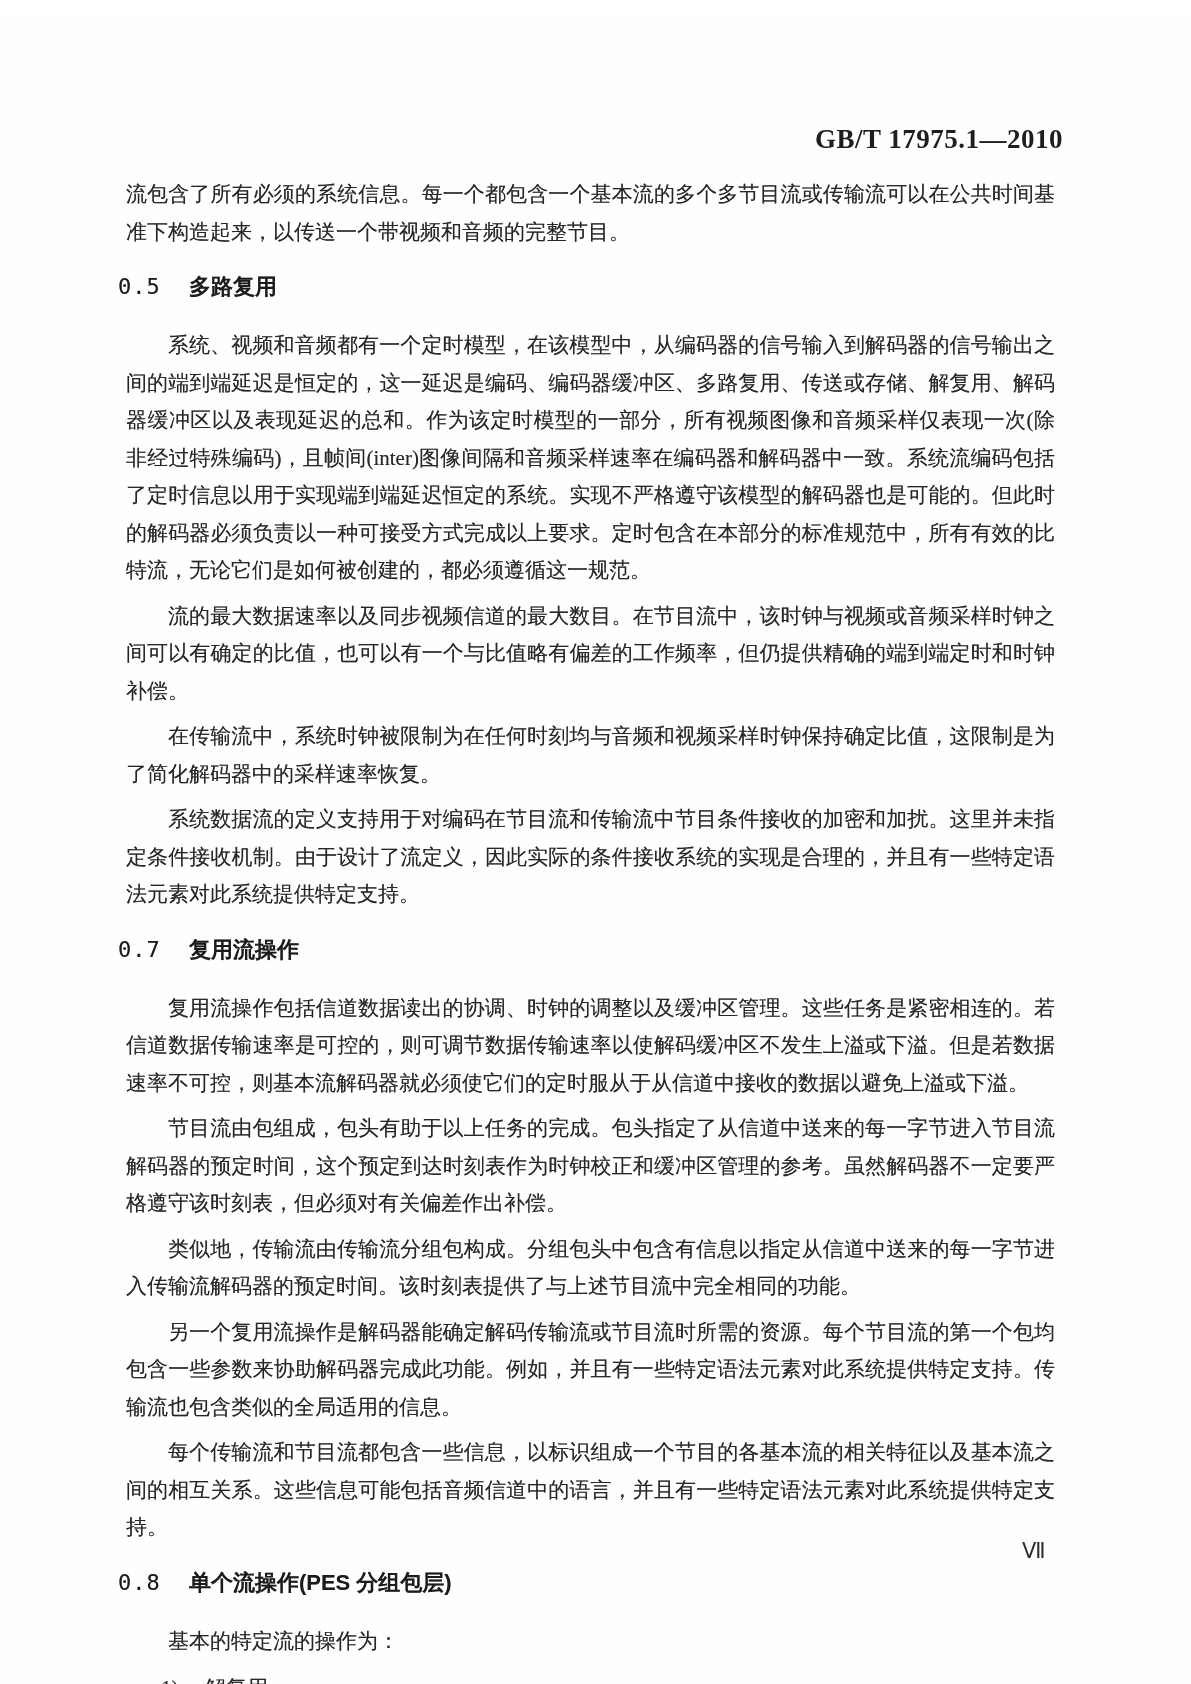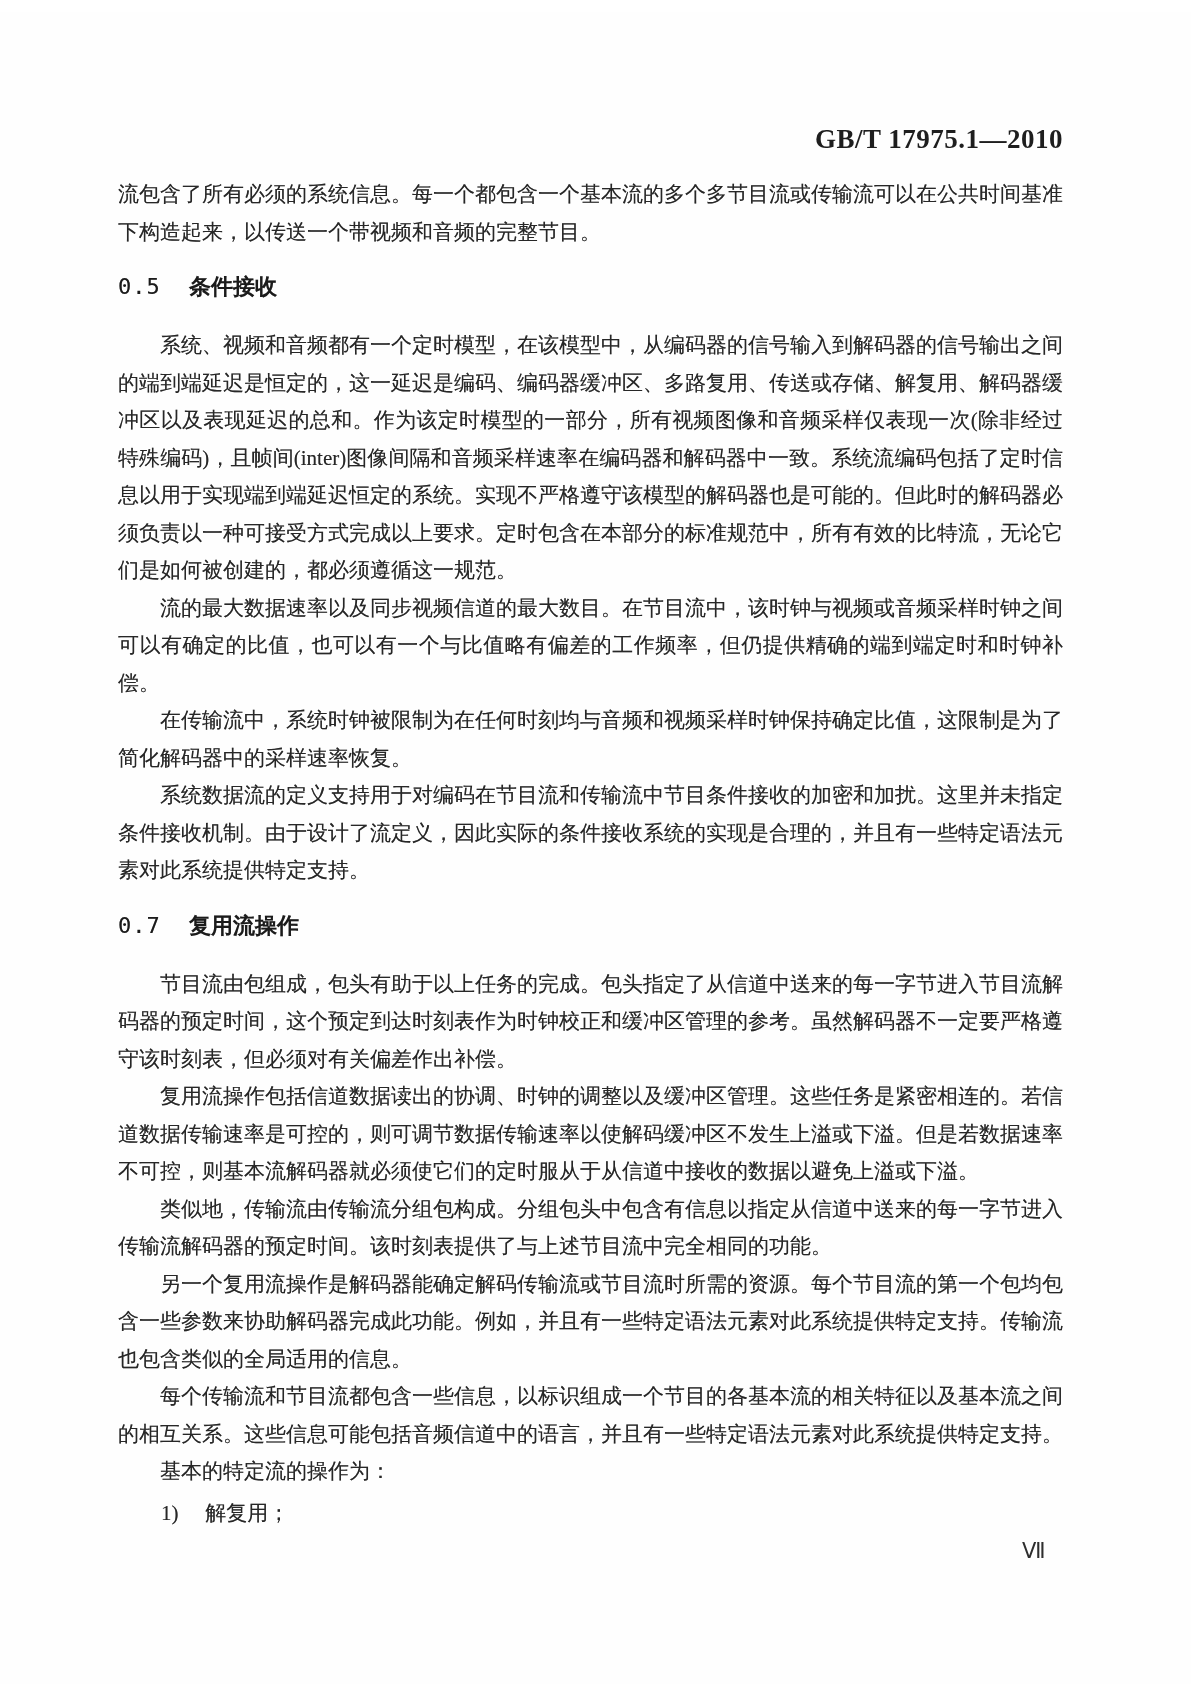--- a/index.html
+++ b/index.html
@@ -28,21 +28,21 @@
     text-align: right;
     font-size: 27px;
     font-weight: bold;
     letter-spacing: 0.5px;
     line-height: 30px;
     margin-bottom: 22px;
     color: #1e1e1e;
     font-family: "Liberation Serif", "DejaVu Serif", serif;
   }
   .para {
-    margin: 0;
+    margin: 8px;
     font-size: 21px;
     line-height: 37.5px;
     text-align: justify;
     color: #272727;
     text-shadow: 0 0 0.4px rgba(20,20,20,0.45);
   }
   .para.indent { text-indent: 2em; }
   .heading {
     margin: 21px 0 25px 0;
     font-size: 22px;
@@ -90,38 +90,42 @@
 <div class="page">
 
   <div class="running-header">
     <span>GB/T 17975.1—2010</span>
   </div>
 
   <p class="para">流包含了所有必须的系统信息。每一个都包含一个基本流的多个多节目流或传输流可以在公共时间基准下构造起来，以传送一个带视频和音频的完整节目。</p>
 
   <h2 class="heading">
     <span class="h-num">0.5</span>
-    <span class="h-title">条件接收</span>
+    <span class="h-title">多路复用</span>
   </h2>
   <p class="para indent">系统、视频和音频都有一个定时模型，在该模型中，从编码器的信号输入到解码器的信号输出之间的端到端延迟是恒定的，这一延迟是编码、编码器缓冲区、多路复用、传送或存储、解复用、解码器缓冲区以及表现延迟的总和。作为该定时模型的一部分，所有视频图像和音频采样仅表现一次(除非经过特殊编码)，且帧间(inter)图像间隔和音频采样速率在编码器和解码器中一致。系统流编码包括了定时信息以用于实现端到端延迟恒定的系统。实现不严格遵守该模型的解码器也是可能的。但此时的解码器必须负责以一种可接受方式完成以上要求。定时包含在本部分的标准规范中，所有有效的比特流，无论它们是如何被创建的，都必须遵循这一规范。</p>
   <p class="para indent">流的最大数据速率以及同步视频信道的最大数目。在节目流中，该时钟与视频或音频采样时钟之间可以有确定的比值，也可以有一个与比值略有偏差的工作频率，但仍提供精确的端到端定时和时钟补偿。</p>
   <p class="para indent">在传输流中，系统时钟被限制为在任何时刻均与音频和视频采样时钟保持确定比值，这限制是为了简化解码器中的采样速率恢复。</p>
 
   <p class="para indent">系统数据流的定义支持用于对编码在节目流和传输流中节目条件接收的加密和加扰。这里并未指定条件接收机制。由于设计了流定义，因此实际的条件接收系统的实现是合理的，并且有一些特定语法元素对此系统提供特定支持。</p>
 
   <h2 class="heading">
     <span class="h-num">0.7</span>
     <span class="h-title">复用流操作</span>
   </h2>
+  <p class="para indent">复用流操作包括信道数据读出的协调、时钟的调整以及缓冲区管理。这些任务是紧密相连的。若信道数据传输速率是可控的，则可调节数据传输速率以使解码缓冲区不发生上溢或下溢。但是若数据速率不可控，则基本流解码器就必须使它们的定时服从于从信道中接收的数据以避免上溢或下溢。</p>
   <p class="para indent">节目流由包组成，包头有助于以上任务的完成。包头指定了从信道中送来的每一字节进入节目流解码器的预定时间，这个预定到达时刻表作为时钟校正和缓冲区管理的参考。虽然解码器不一定要严格遵守该时刻表，但必须对有关偏差作出补偿。</p>
-  <p class="para indent">复用流操作包括信道数据读出的协调、时钟的调整以及缓冲区管理。这些任务是紧密相连的。若信道数据传输速率是可控的，则可调节数据传输速率以使解码缓冲区不发生上溢或下溢。但是若数据速率不可控，则基本流解码器就必须使它们的定时服从于从信道中接收的数据以避免上溢或下溢。</p>
   <p class="para indent">类似地，传输流由传输流分组包构成。分组包头中包含有信息以指定从信道中送来的每一字节进入传输流解码器的预定时间。该时刻表提供了与上述节目流中完全相同的功能。</p>
   <p class="para indent">另一个复用流操作是解码器能确定解码传输流或节目流时所需的资源。每个节目流的第一个包均包含一些参数来协助解码器完成此功能。例如，并且有一些特定语法元素对此系统提供特定支持。传输流也包含类似的全局适用的信息。</p>
   <p class="para indent">每个传输流和节目流都包含一些信息，以标识组成一个节目的各基本流的相关特征以及基本流之间的相互关系。这些信息可能包括音频信道中的语言，并且有一些特定语法元素对此系统提供特定支持。</p>
 
+  <h2 class="heading">
+    <span class="h-num">0.8</span>
+    <span class="h-title">单个流操作(PES 分组包层)</span>
+  </h2>
   <p class="para indent">基本的特定流的操作为：</p>
 
   <div class="list-block">
     <div class="list-item">
       <span class="li-marker">1)</span>
       <span class="li-text">解复用；</span>
     </div>
 
   </div>
 

